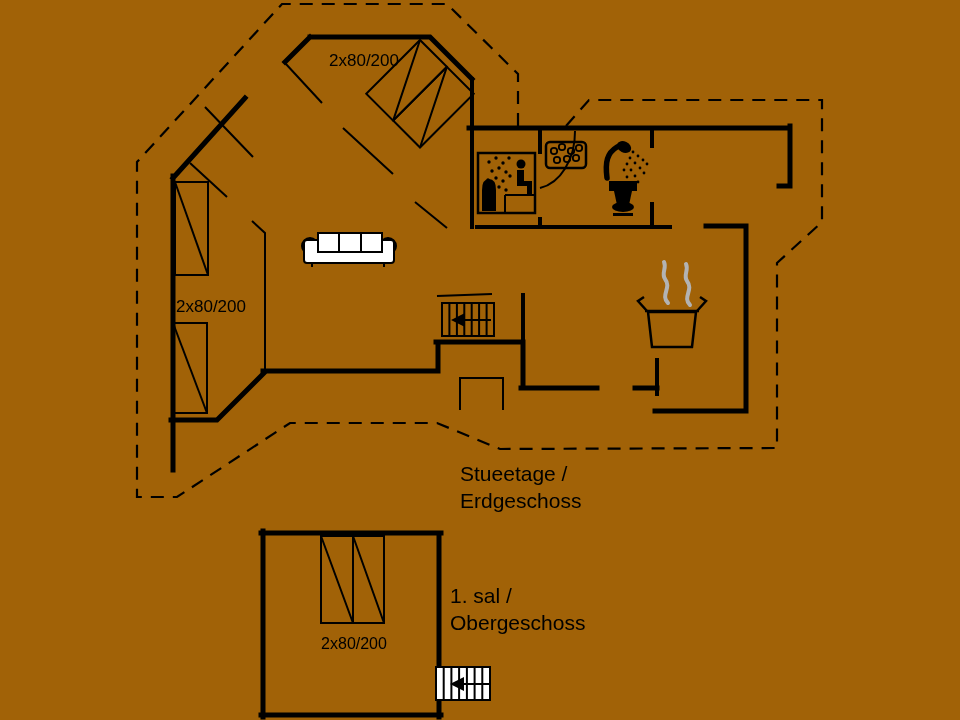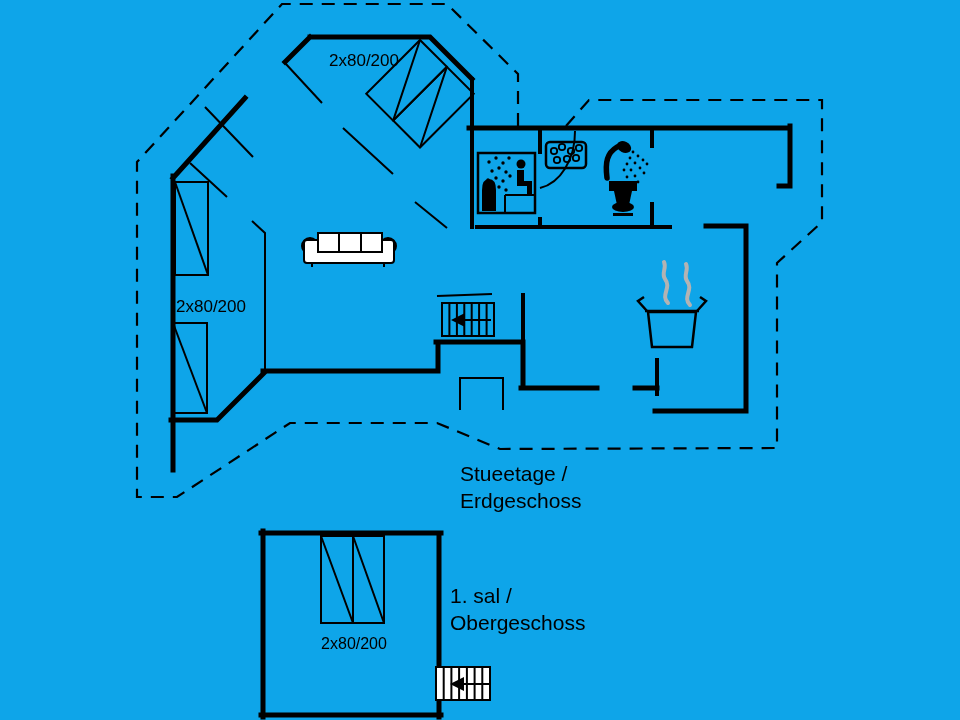--- a/index.html
+++ b/index.html
@@ -1,16 +1,16 @@
 <!DOCTYPE html>
 <html><head>
 <meta charset="utf-8">
 <style>
   html,body{margin:0;padding:0;background:#ffffff;}
-  .page{position:relative;width:960px;height:720px;background:#0ea5e9;overflow:hidden;}
+  .page{position:relative;width:960px;height:720px;background:#a16207;overflow:hidden;}
   svg{display:block;}
   .wall{stroke:#000;fill:none;stroke-linecap:square;}
   .w5{stroke-width:5;}
   .w4{stroke-width:4;}
   .thin{stroke:#000;stroke-width:2;fill:none;stroke-linecap:butt;}
   .med{stroke:#000;stroke-width:2.5;fill:none;}
   .dash{stroke:#000;stroke-width:2.2;fill:none;stroke-dasharray:13 9;stroke-linecap:butt;}
   .blk{fill:#000;stroke:none;}
   .wfill{fill:#fff;}
   text{font-family:"Liberation Sans","DejaVu Sans",sans-serif;fill:#000;}

